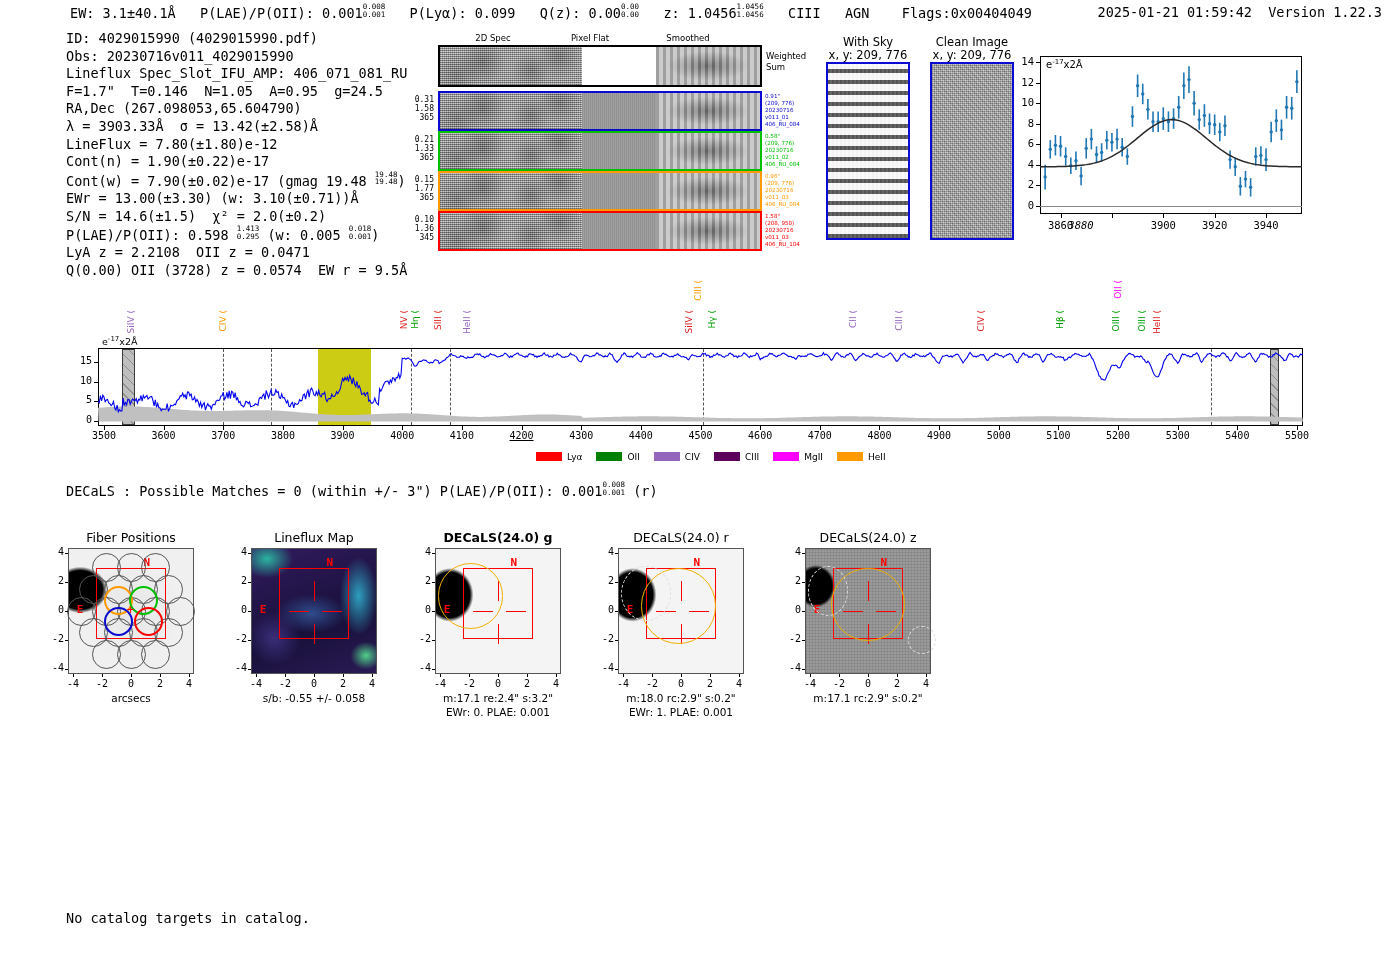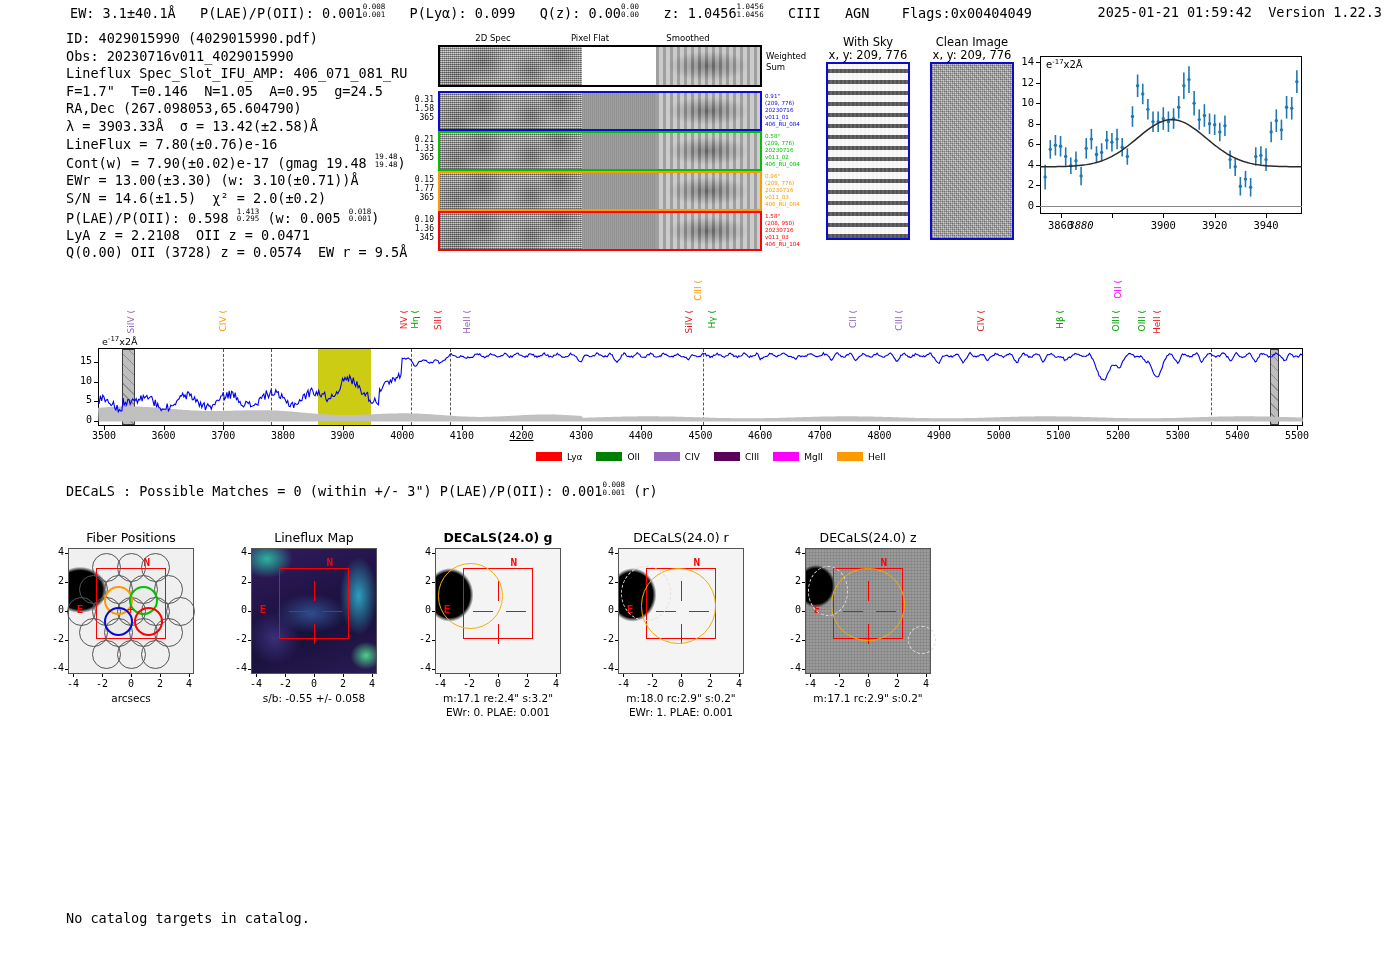--- a/index.html
+++ b/index.html
@@ -94,21 +94,22 @@
   <span>2025-01-21 01:59:42</span>&nbsp;&nbsp;<span>Version 1.22.3</span>
 </div>
 
 <div class="abs mono" id="info-block">
   <div class="ln">ID: 4029015990 (4029015990.pdf)</div>
   <div class="ln">Obs: 20230716v011_4029015990</div>
   <div class="ln">Lineflux Spec_Slot_IFU_AMP: 406_071_081_RU</div>
   <div class="ln">F=1.7"  T=0.146  N=1.05  A=0.95  g=24.5</div>
   <div class="ln">RA,Dec (267.098053,65.604790)</div>
   <div class="ln">λ = 3903.33Å  σ = 13.42(±2.58)Å</div>
-  <div class="ln">LineFlux = 7.80(±0.76)e-16</div>
+  <div class="ln">LineFlux = 7.80(±1.80)e-12</div>
+  <div class="ln">Cont(n) = 1.90(±0.22)e-17</div>
   <div class="ln"><span>Cont(w) = 7.90(±0.02)e-17 (gmag 19.48 </span><span class="supsub"><i>19.48</i><i>19.48</i></span><span>)</span></div>
   <div class="ln">EWr = 13.00(±3.30) (w: 3.10(±0.71))Å</div>
   <div class="ln">S/N = 14.6(±1.5)  χ² = 2.0(±0.2)</div>
   <div class="ln"><span>P(LAE)/P(OII): 0.598 </span><span class="supsub"><i>1.413</i><i>0.295</i></span><span> (w: 0.005 </span><span class="supsub"><i>0.018</i><i>0.001</i></span><span>)</span></div>
   <div class="ln">LyA z = 2.2108  OII z = 0.0471</div>
   <div class="ln">Q(0.00) OII (3728) z = 0.0574  EW r = 9.5Å</div>
 </div>
 
 <div class="abs" id="spec2d"></div>
 <div id="spec2d-host">

